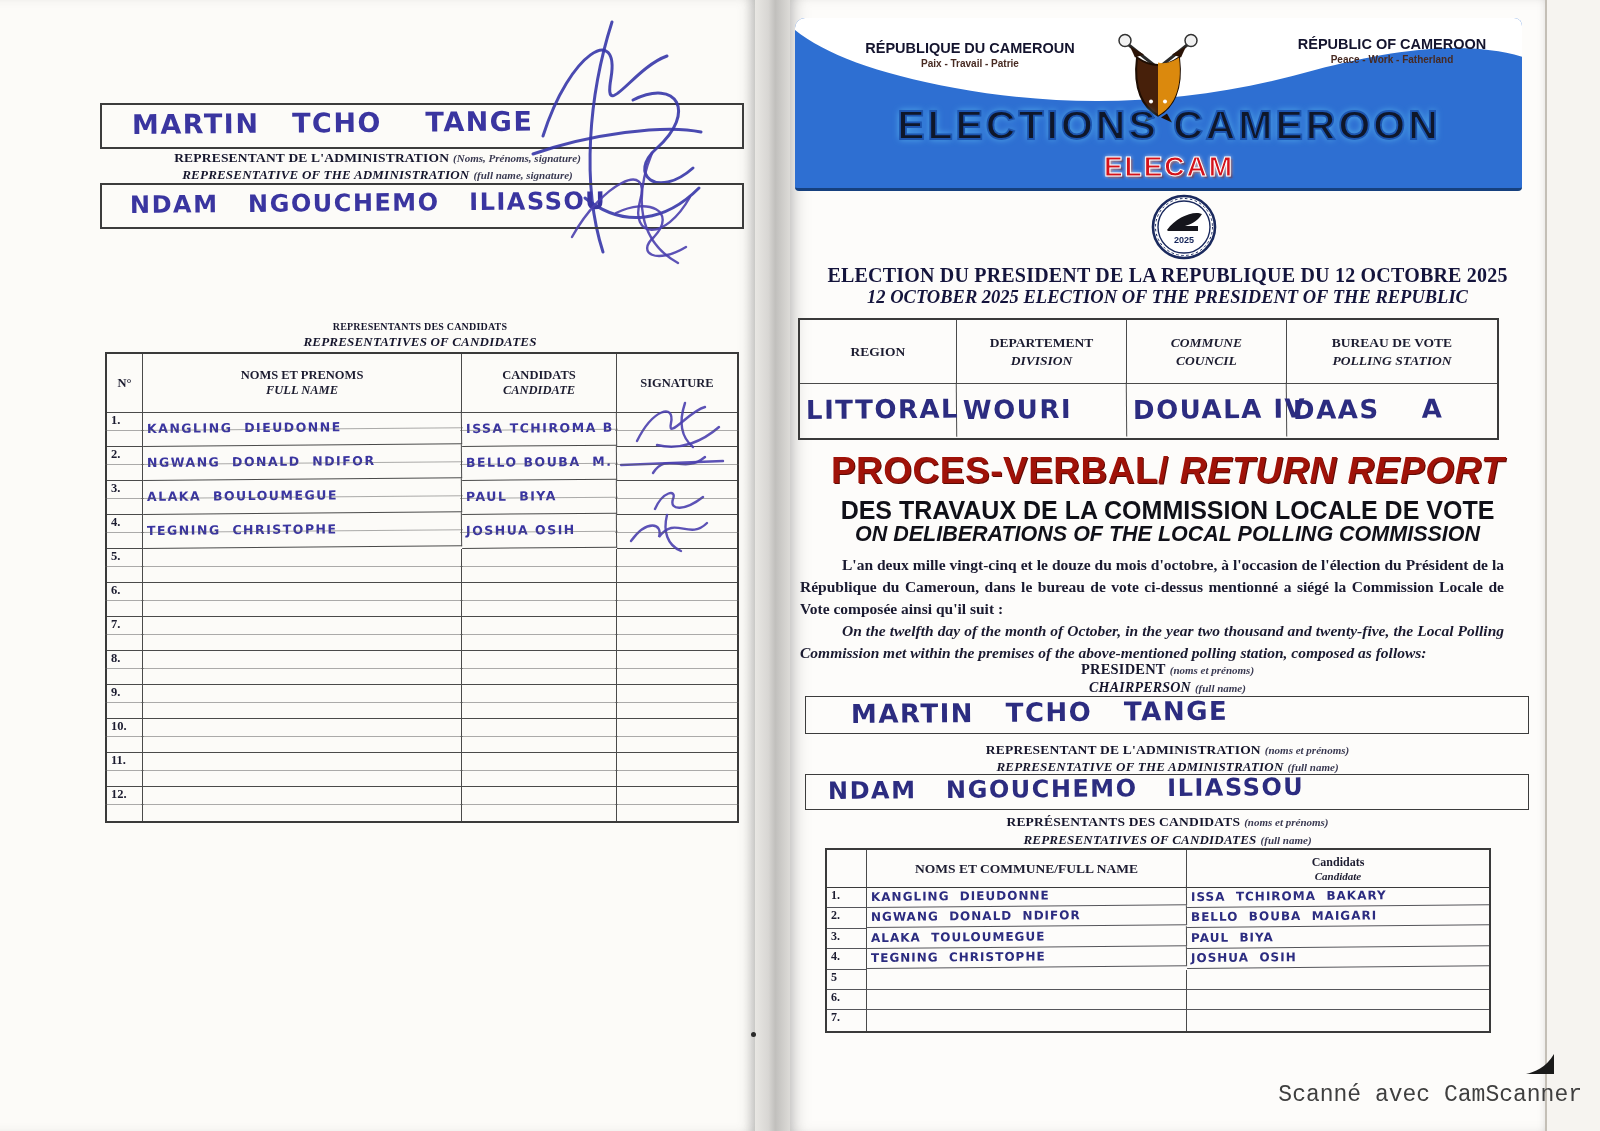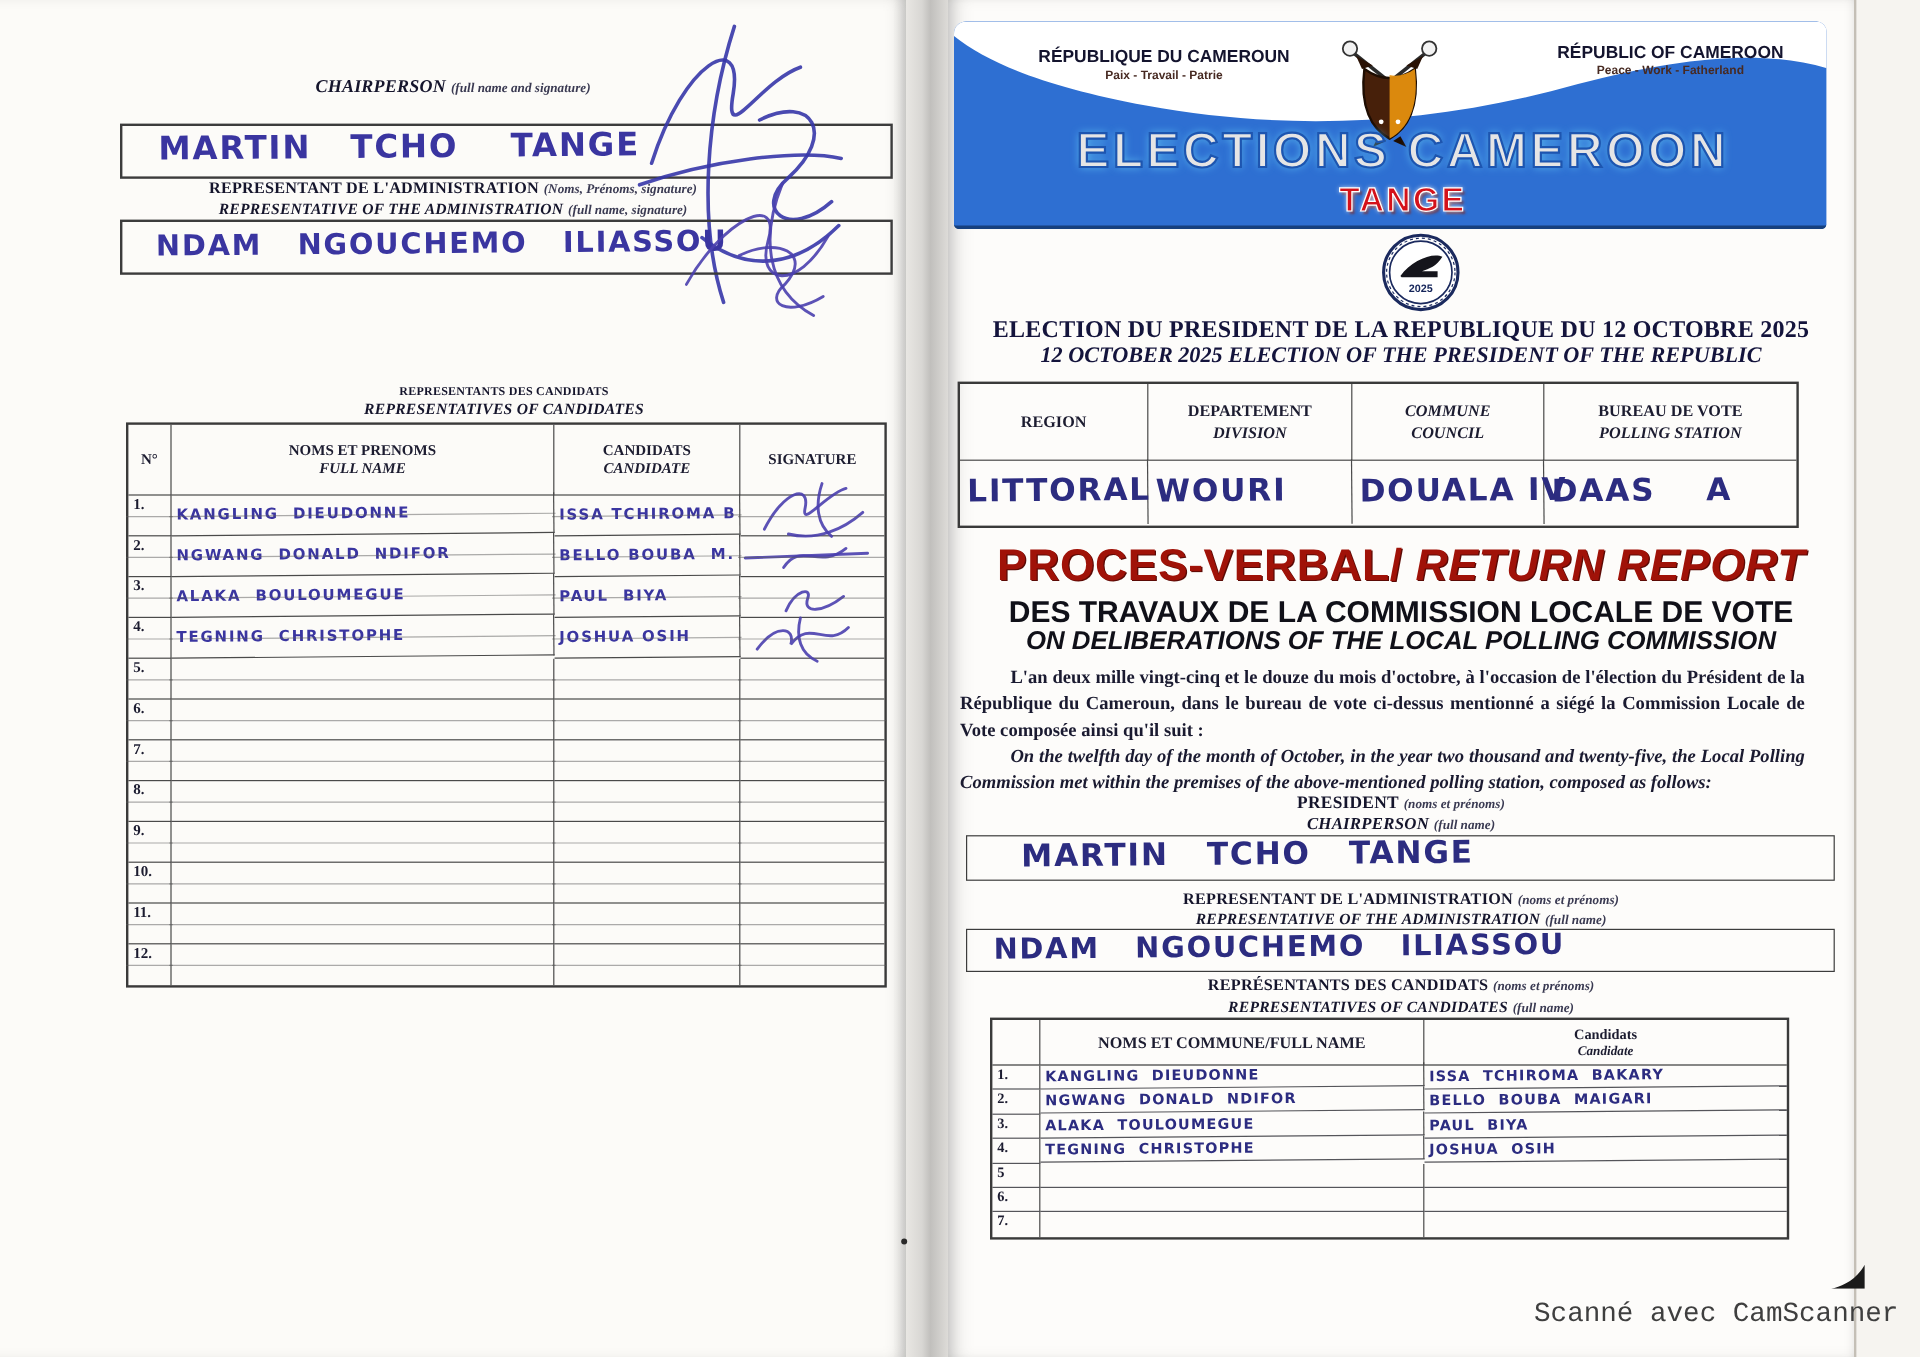--- a/index.html
+++ b/index.html
@@ -38,21 +38,21 @@
   .lrow:last-child .cell{border-bottom:none;}
   .lname{font-size:18.5px;line-height:32px;}
   .lcand{font-size:16.5px;line-height:32px;}
   
   .banner{left:5px;top:18px;width:727px;height:170px;background:#2e6fd2;border-radius:10px 8px 4px 4px;
           border-bottom:3px solid #16407e;overflow:hidden;}
   .banner-dome{position:absolute;left:0;top:0;width:748px;height:170px;}
   .mast-title{font-family:"Liberation Sans",sans-serif;font-weight:bold;font-size:14.5px;color:#14142e;text-align:center;}
   .mast-motto{font-family:"Liberation Sans",sans-serif;font-weight:bold;font-size:10px;color:#472a22;text-align:center;margin-top:2px;}
   .big-title{font-family:"Liberation Sans",sans-serif;font-weight:800;font-size:41px;letter-spacing:3px;
-             color:#e5e5e5;-webkit-text-stroke:1.8px #1d55b0;
+             color:#0f172a;-webkit-text-stroke:1.8px #1d55b0;
              text-shadow:0 0 7px #5fc0f4,0 0 2px #123c8e;text-align:center;}
   .elecam{font-family:"Liberation Sans",sans-serif;font-weight:800;font-size:28px;letter-spacing:2px;
           color:#d4121a;-webkit-text-stroke:1px #ffffff;
           text-shadow:0 0 4px rgba(255,255,255,.95),2px 2px 2px rgba(110,12,8,.65);text-align:center;}
   
   .etitle-fr{font-weight:bold;font-size:20px;color:#14143c;text-align:center;letter-spacing:.2px;}
   .etitle-en{font-weight:bold;font-style:italic;font-size:18.5px;color:#14143c;text-align:center;}
   .loctable{border:2px solid #3a3a3a;display:grid;grid-template-columns:157px 170px 160px 210px;}
   .loctable .cell{border-right:1.5px solid #4a4a4a;position:relative;box-sizing:border-box;}
   .loctable .cell:nth-child(4n){border-right:none;}
@@ -75,24 +75,20 @@
   .footer-credit{font-family:Liberation Mono, monospace;font-size:23px;color:#3f3f3f;}
   .speck{left:751px;top:1032px;width:5px;height:5px;border-radius:50%;background:#2a2a2a;}
 </style>
 </head>
 <body>
 
 <div id="canvas">
 
   <div class="abs page-left">
 
-    <div class="abs center" style="top:64px;">
-      <span class="lbl i" style="font-size:15px;">CHAIRPERSON</span>
-      <span class="sub">(full name and signature)</span>
-    </div>
 
     <div class="abs field" style="left:100px;top:103px;width:640px;height:42px;">
       <span class="hand" style="position:absolute;left:30px;top:4px;font-size:27px;">MARTIN   TCHO    TANGE</span>
     </div>
 
     <svg class="abs sig big" style="left:515px;top:16px;" width="190" height="240" viewBox="0 0 190 240">
       <path d="M28,120 C55,35 105,8 96,62 C88,108 118,52 152,40"></path>
       <path d="M97,6 C74,78 66,168 88,236"></path>
       <path d="M18,138 C75,118 150,108 186,116"></path>
       <path d="M118,84 C162,62 182,96 142,132 C112,158 142,184 178,152"></path>
@@ -224,21 +220,21 @@
         <path d="M22,28 L17,17 L31,25 Z" fill="#2a1205"></path>
         <path d="M68,28 L73,17 L59,25 Z" fill="#2a1205"></path>
         <path d="M24,28 C20,60 30,78 45,86 C60,78 70,60 66,28 C52,38 38,38 24,28 Z" fill="#47200a" stroke="#1e0d02" stroke-width="2"></path>
         <path d="M45,33 C52,35 60,32 66,28 C70,60 60,78 45,86 Z" fill="#e8920e" opacity=".92"></path>
         <path d="M36,84 L31,93 L42,88 Z" fill="#1e0d02"></path>
         <path d="M54,84 L59,93 L48,88 Z" fill="#1e0d02"></path>
         <circle cx="38" cy="72" r="2" fill="#fff"></circle>
           <circle cx="52" cy="72" r="2" fill="#fff"></circle>
       </svg>
       <div class="abs big-title" style="left:0;top:84px;width:748px;">ELECTIONS CAMEROON</div>
-      <div class="abs elecam" style="left:0;top:133px;width:748px;">TANGE</div>
+      <div class="abs elecam" style="left:0;top:133px;width:748px;">ELECAM</div>
     </div>
 
     <svg class="abs" style="left:360px;top:193px;" width="68" height="68" viewBox="0 0 68 68">
       <circle cx="34" cy="34" r="31" fill="#ffffff" stroke="#1b2a5e" stroke-width="2.6"></circle>
       <circle cx="34" cy="34" r="28.5" fill="none" stroke="#1b2a5e" stroke-width="1" stroke-dasharray="2.5,2.5"></circle>
       <circle cx="34" cy="34" r="26" fill="none" stroke="#1b2a5e" stroke-width="1.4"></circle>
       <path d="M17,37 C26,24 44,17 52,21 C47,29 41,31 35,33 L48,33 L48,38 L18,38 Z" fill="#15151c"></path>
       <text x="34" y="50" text-anchor="middle" font-family="Liberation Sans, sans-serif" font-size="9" font-weight="bold" fill="#15255a">2025</text>
     </svg>
 

